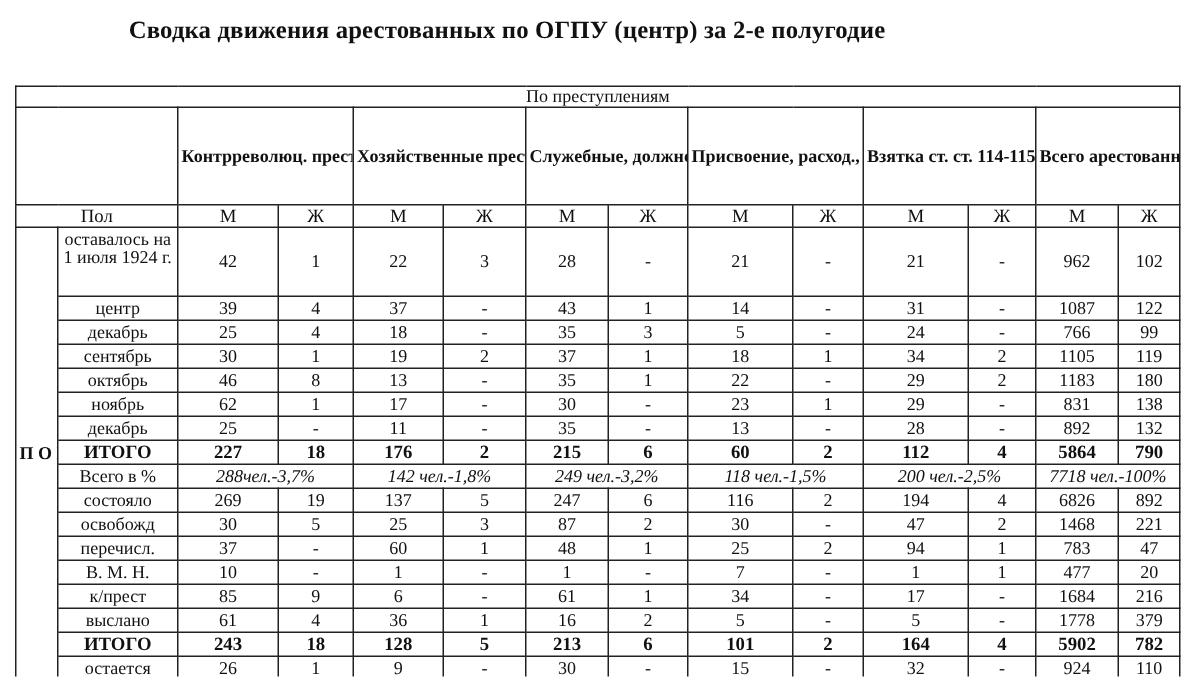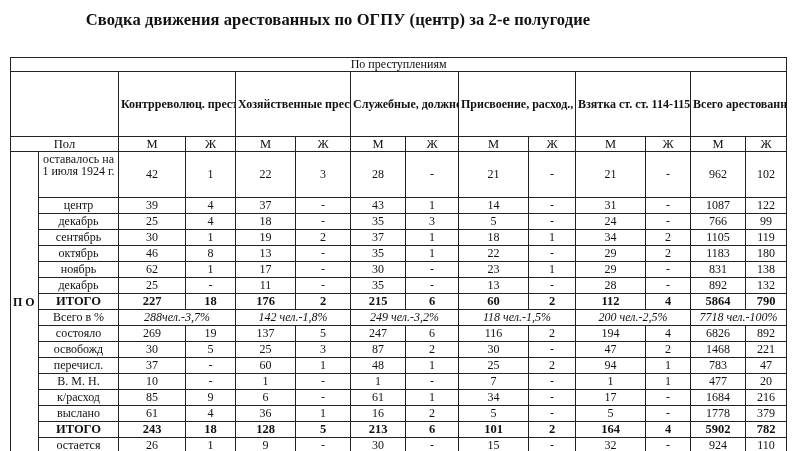--- a/index.html
+++ b/index.html
@@ -268,21 +268,21 @@
         <td>1</td>
         <td>-</td>
         <td>7</td>
         <td>-</td>
         <td>1</td>
         <td>1</td>
         <td>477</td>
         <td>20</td>
       </tr>
       <tr class="r">
-        <td class="label">к/расход</td>
+        <td class="label">к/прест</td>
         <td>85</td>
         <td>9</td>
         <td>6</td>
         <td>-</td>
         <td>61</td>
         <td>1</td>
         <td>34</td>
         <td>-</td>
         <td>17</td>
         <td>-</td>

